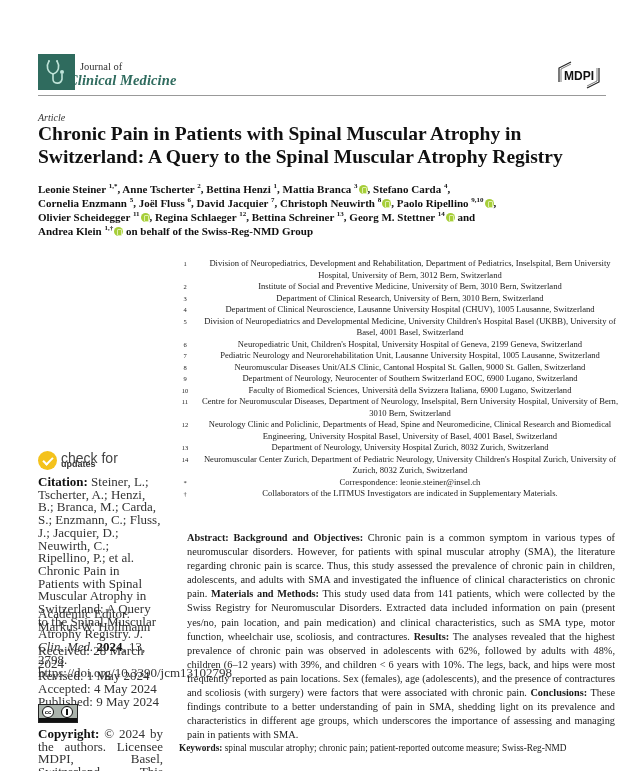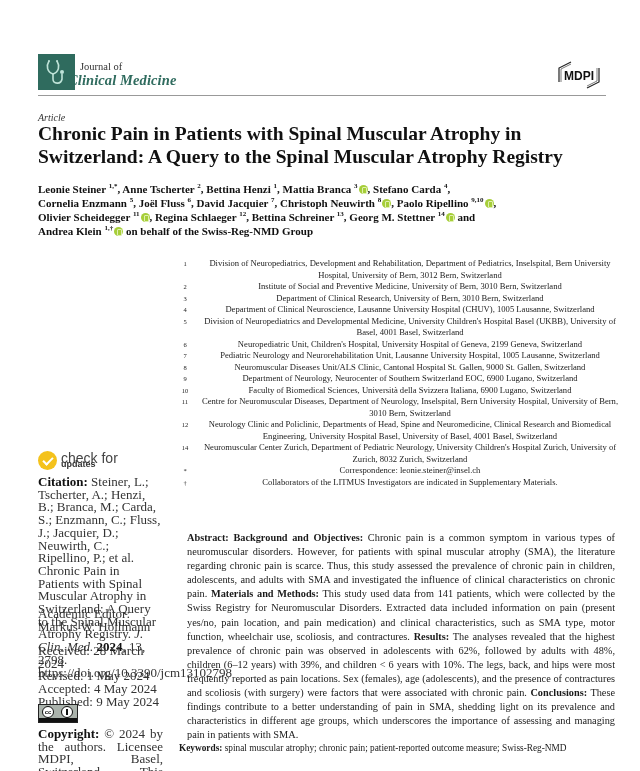--- a/index.html
+++ b/index.html
@@ -115,20 +115,24 @@
     </div>
     <div class="affil-row">
       <div class="affil-num">11</div>
       <div class="affil-text">Centre for Neuromuscular Diseases, Department of Neurology, Inselspital, Bern University Hospital, University of Bern, 3010 Bern, Switzerland</div>
     </div>
     <div class="affil-row">
       <div class="affil-num">12</div>
       <div class="affil-text">Neurology Clinic and Policlinic, Departments of Head, Spine and Neuromedicine, Clinical Research and Biomedical Engineering, University Hospital Basel, University of Basel, 4001 Basel, Switzerland</div>
     </div>
     <div class="affil-row">
+      <div class="affil-num">13</div>
+      <div class="affil-text">Department of Neurology, University Hospital Zurich, 8032 Zurich, Switzerland</div>
+    </div>
+    <div class="affil-row">
       <div class="affil-num">14</div>
       <div class="affil-text">Neuromuscular Center Zurich, Department of Pediatric Neurology, University Children's Hospital Zurich, University of Zurich, 8032 Zurich, Switzerland</div>
     </div>
     <div class="affil-row">
       <div class="affil-num">*</div>
       <div class="affil-text">Correspondence: leonie.steiner@insel.ch</div>
     </div>
     <div class="affil-row">
       <div class="affil-num">†</div>
       <div class="affil-text">Collaborators of the LITMUS Investigators are indicated in Supplementary Materials.</div>

